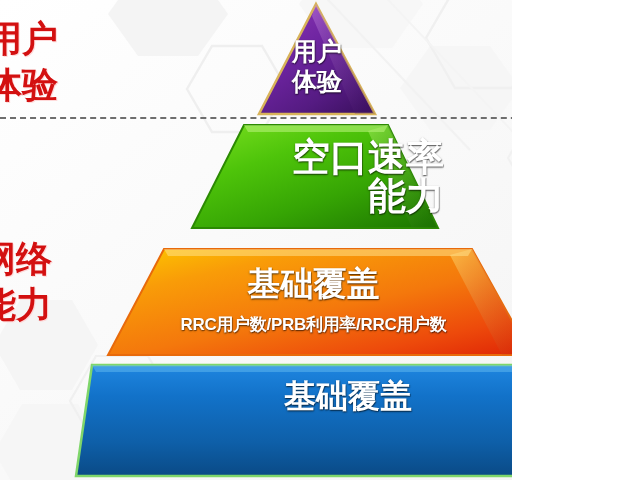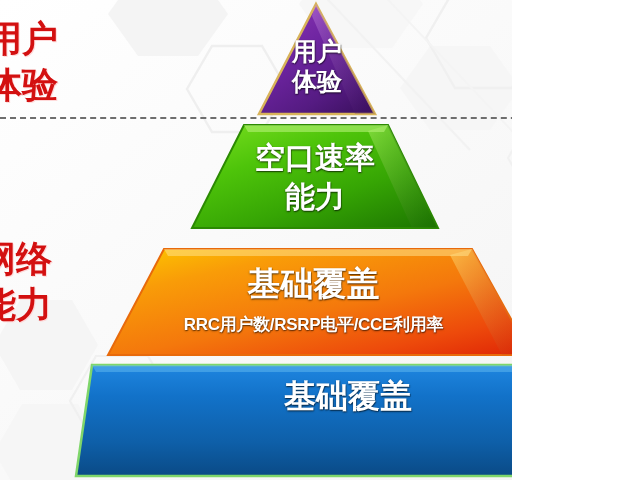--- a/index.html
+++ b/index.html
@@ -87,22 +87,23 @@
   #tier-apex .text {
     top: 36px;
     font-size: 25px;
     line-height: 30px;
   }
 
   
   #tier-green { left: 186px; top: 120px; width: 258px; height: 114px; }
   #tier-green .text {
     top: 18px;
-    font-size: 30px;
+    font-size: 38px;
     line-height: 39px;
+    text-align: right;
   }
 
   
   #tier-orange { left: 92px; top: 245px; width: 443px; height: 114px; }
   #tier-orange .title {
     top: 20px;
     font-size: 33px;
     line-height: 38px;
   }
   #tier-orange .sub {
@@ -201,21 +202,21 @@
         <linearGradient id="orangeBevel" x1="0" y1="0" x2="1" y2="1">
           <stop offset="0%" stop-color="#ffd86a" stop-opacity="0.6"></stop>
           <stop offset="100%" stop-color="#c42203" stop-opacity="0.2"></stop>
         </linearGradient>
       </defs>
       <polygon points="72,4 380,4 439,110 16,110" fill="url(#orangeGrad)" stroke="#e86a0b" stroke-width="2"></polygon>
       <polygon points="380,4 439,110 410,110 358,10" fill="url(#orangeBevel)"></polygon>
       <polygon points="72,4 380,4 376,11 76,11" fill="#ffe08a" opacity="0.55"></polygon>
     </svg>
     <div class="text title">基础覆盖</div>
-    <div class="text sub">RRC用户数/RSRP电平/CCE利用率</div>
+    <div class="text sub">RRC用户数/PRB利用率/RRC用户数</div>
   </div>
 
   <div class="tier" id="tier-green">
     <svg class="shape" viewBox="0 0 258 114" preserveAspectRatio="none" xmlns="http://www.w3.org/2000/svg">
       <defs>
         <linearGradient id="greenGrad" x1="0.1" y1="0" x2="0.9" y2="1">
           <stop offset="0%" stop-color="#74dc1d"></stop>
           <stop offset="30%" stop-color="#4ec40a"></stop>
           <stop offset="65%" stop-color="#36a504"></stop>
           <stop offset="100%" stop-color="#1f7a01"></stop>

